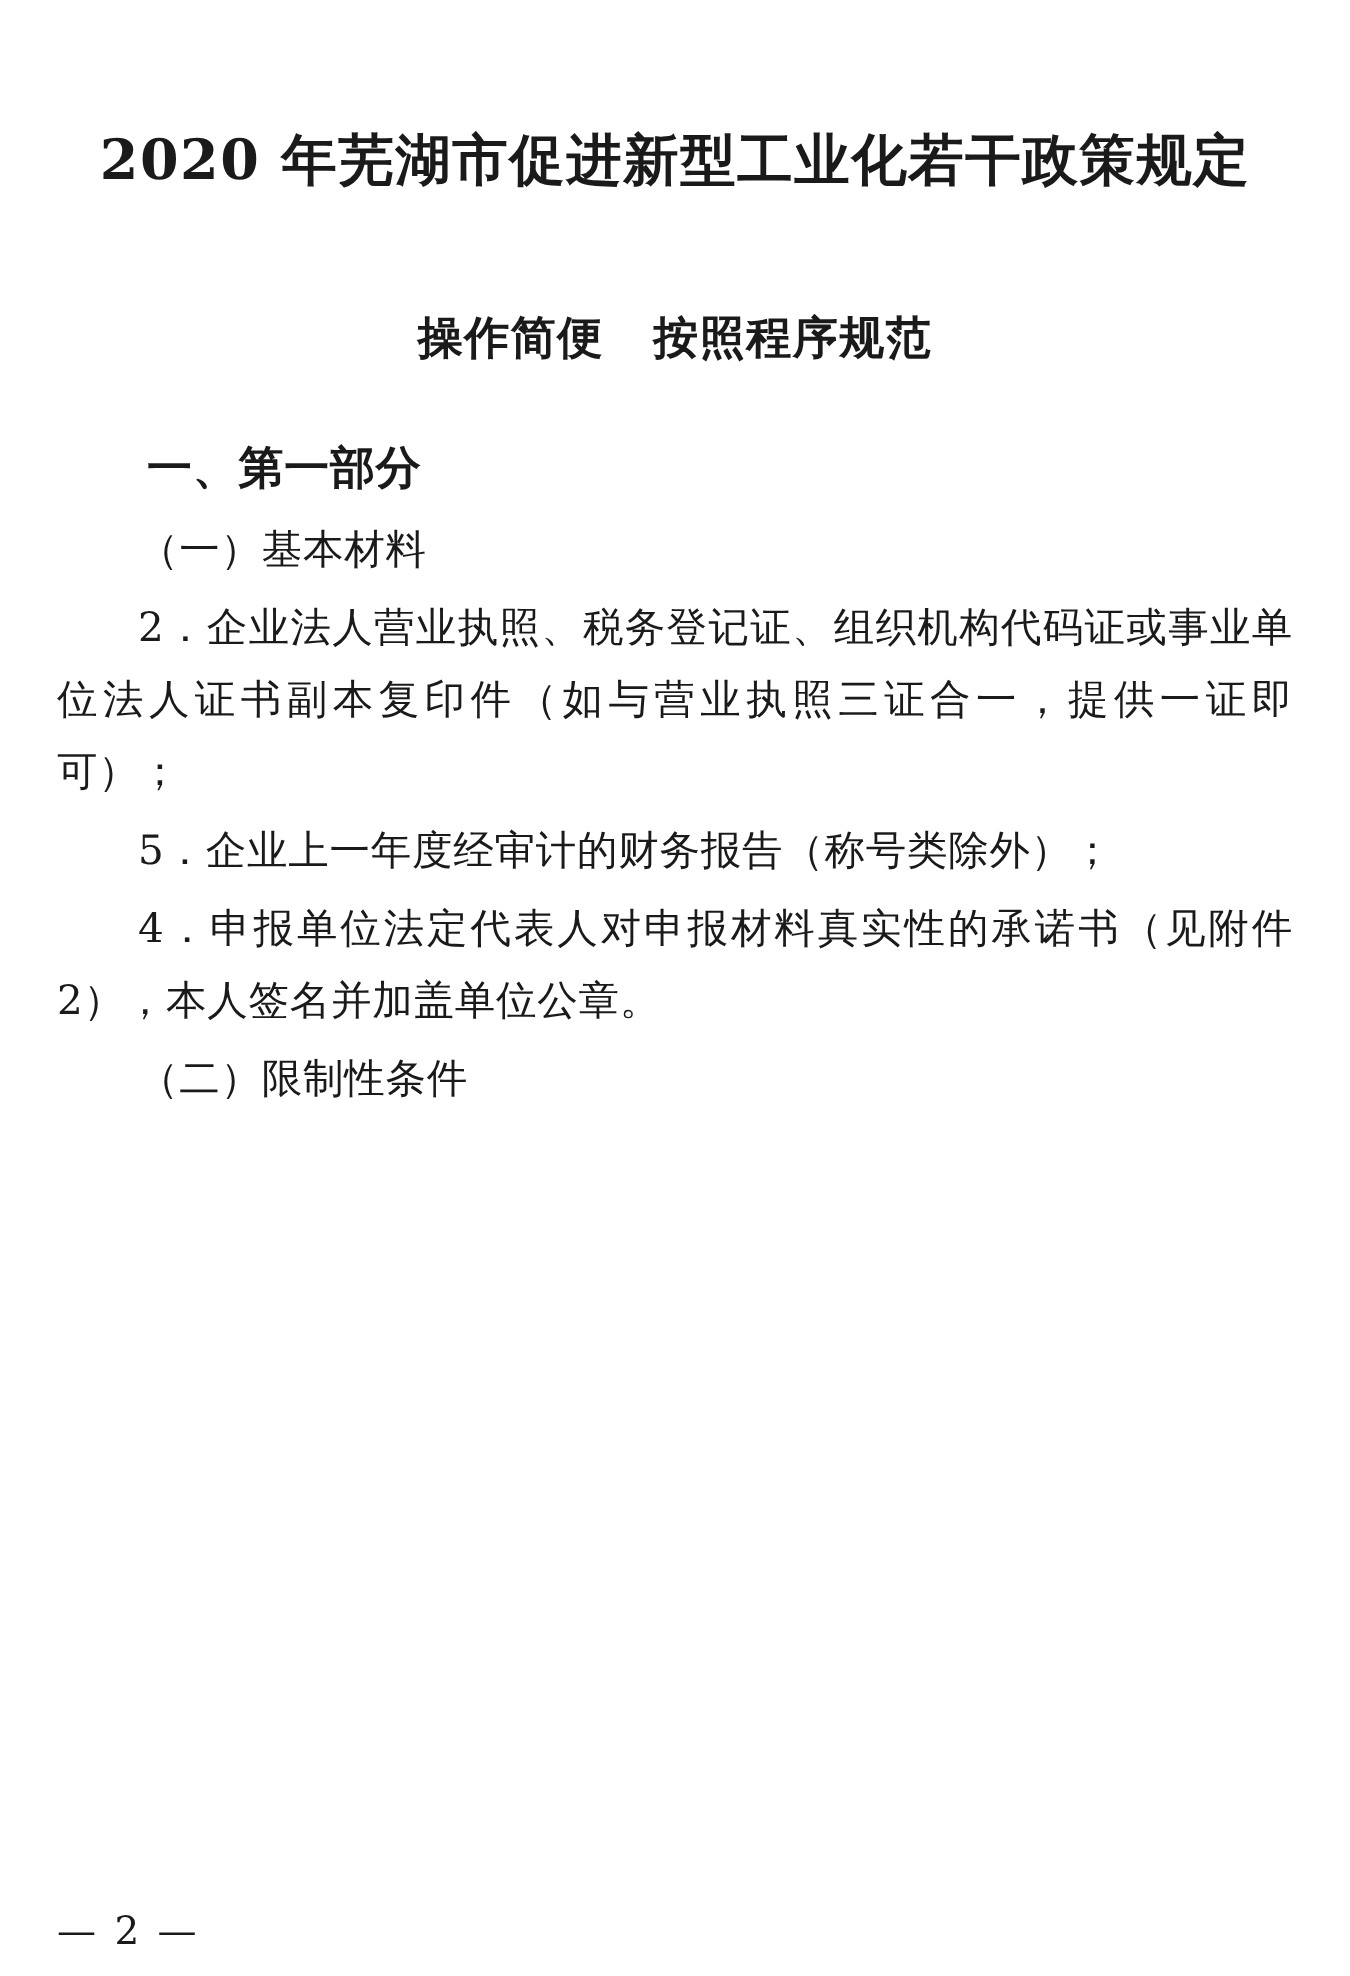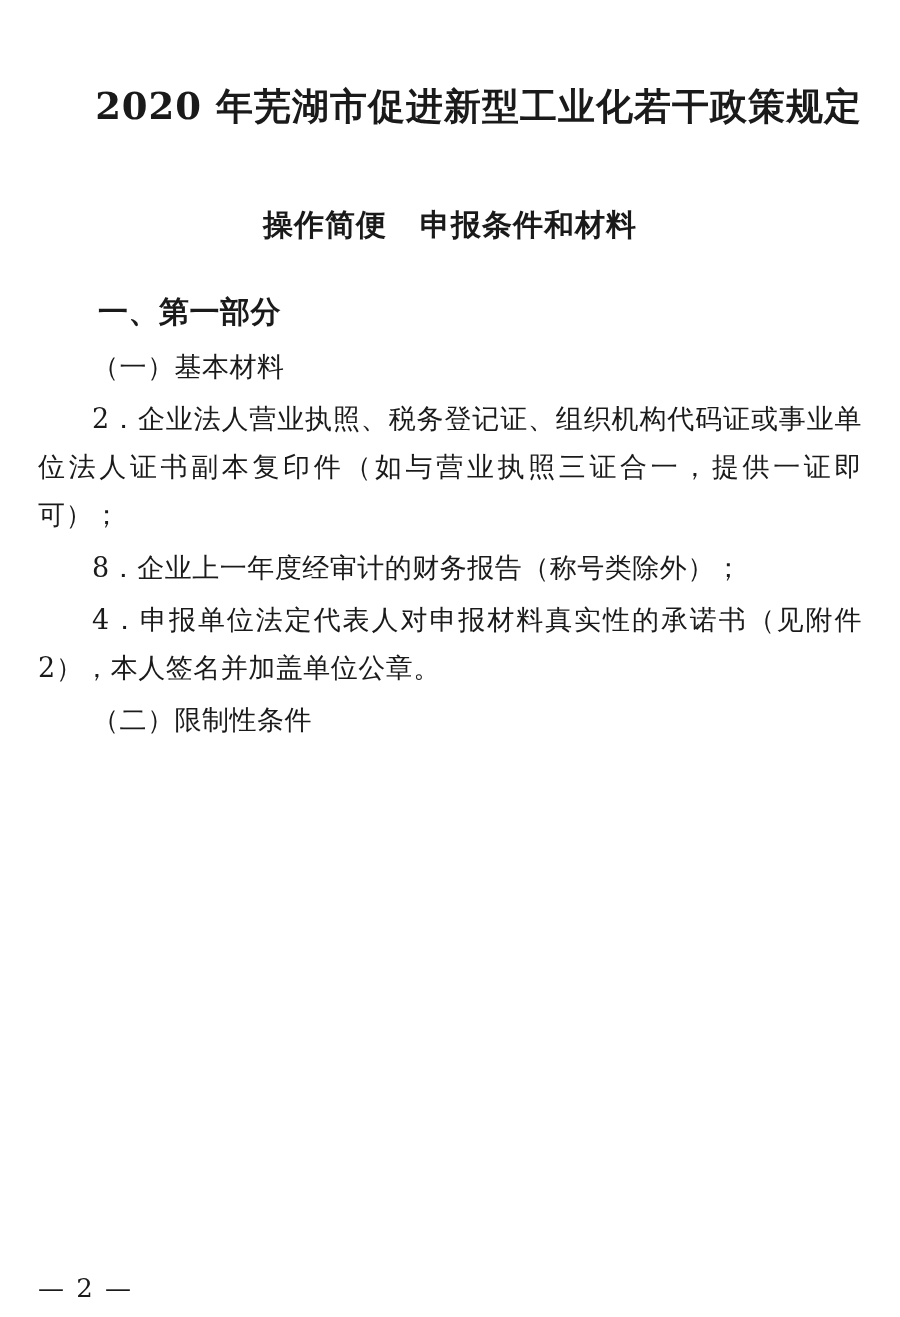--- a/index.html
+++ b/index.html
@@ -26,21 +26,20 @@
     text-align: center;
     font-size: 37px;
     font-weight: bold;
     letter-spacing: 1px;
     line-height: 1.55;
     margin: 18px 0 0 0;
     font-family: "DejaVu Serif", "Liberation Serif", serif;
   }
   .doc-title .line1 {
     display: block;
-    text-align: right;
   }
   .doc-title .line2 {
     display: block;
   }
   .body-block {
     margin-top: 70px;
   }
   p.para {
     font-size: 29.5px;
     line-height: 1.78;
@@ -92,29 +91,29 @@
 <div class="page">
 
   <h1 class="doc-title">
     <span class="line1">2020 年芜湖市促进新型工业化若干政策规定</span>
   </h1>
 
   <div class="body-block">
 
 
     <div class="section-head">
-      <span>操作简便</span><span class="gap"></span><span>申报条件和材料</span>
+      <span>操作简便</span><span class="gap"></span><span>按照程序规范</span>
     </div>
 
     <p class="sub-head">一、第一部分</p>
 
     <p class="list-item">（一）基本材料</p>
 
     <p class="list-item">2．企业法人营业执照、税务登记证、组织机构代码证或事业单位法人证书副本复印件（如与营业执照三证合一，提供一证即可）；</p>
-    <p class="list-item">8．企业上一年度经审计的财务报告（称号类除外）；</p>
+    <p class="list-item">5．企业上一年度经审计的财务报告（称号类除外）；</p>
     <p class="list-item">4．申报单位法定代表人对申报材料真实性的承诺书（见附件 2），本人签名并加盖单位公章。</p>
 
     <p class="list-item">（二）限制性条件</p>
 
   </div>
 
   <div class="page-number">— 2 —</div>
 
 </div>
 

